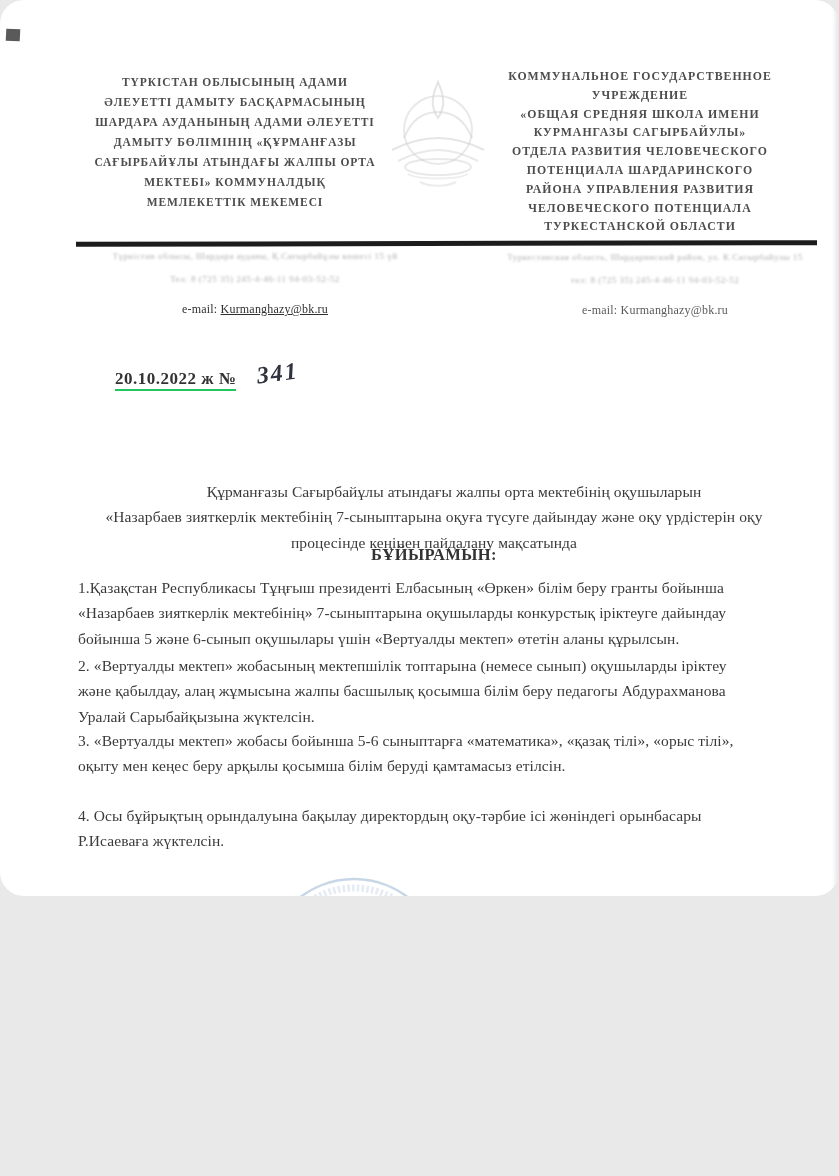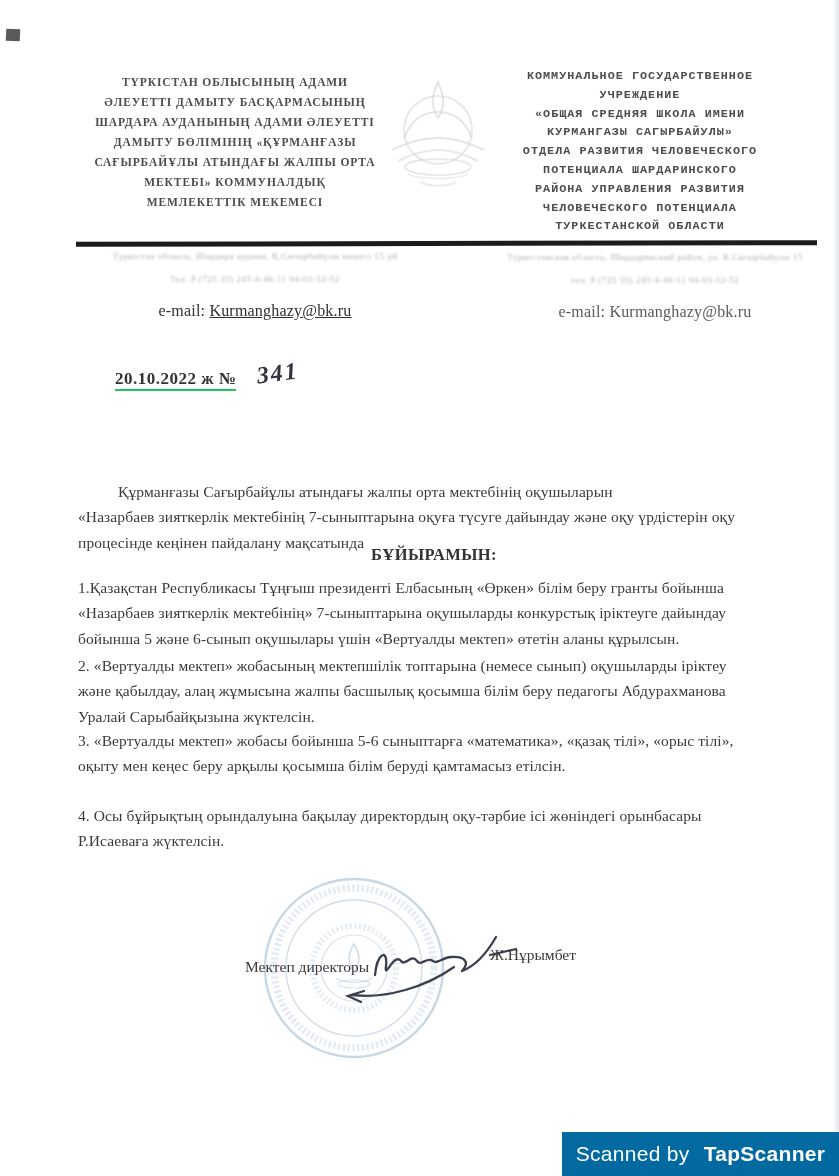--- a/index.html
+++ b/index.html
@@ -1,64 +1,64 @@
 <!DOCTYPE html>
 <html><head>
 <meta charset="utf-8">
 <style>
   html,body { margin:0; padding:0; background:#e9e9e9; }
   .page {
-    position:relative; width:839px; height:1176px; margin:0 auto;
+    position:relative; width:839px; height:896px; margin:0 auto;
     background:#ffffff; overflow:hidden;
-    font-family:"Liberation Serif","DejaVu Serif",serif; color:#333;
+    font-family:"Liberation Serif","DejaVu Serif",serif; color:#333;border-radius:24px;
   }
   
   .corner-mark { position:absolute; left:6px; top:29px; width:14px; height:12px;
     background:#3d3d3d; opacity:.85; transform:rotate(3deg); }
   .edge-right { position:absolute; right:0; top:0; width:7px; height:100%;
     background:linear-gradient(to left, rgba(150,165,180,.28), rgba(150,165,180,0)); }
 
   
   .org-left, .org-right {
     position:absolute; text-align:center; font-weight:bold; color:#4d4d4d;
     text-transform:uppercase;
   }
   .org-left  { left:68px;  top:72px; width:334px; font-size:11.5px; letter-spacing:.9px;  line-height:20px; }
-  .org-right { left:462px; top:67px; width:356px; font-size:11.8px; letter-spacing:1px; line-height:18.8px;font-family:Liberation Mono, monospace; }
+  .org-right { left:462px; top:67px; width:356px; font-size:11.8px; letter-spacing:1px; line-height:18.8px; }
   .org-line { white-space:nowrap; }
 
   .emblem { position:absolute; left:382px; top:66px; width:112px; height:138px; filter:blur(.6px); }
 
   .rule { position:absolute; left:76px; top:241px; width:741px; height:4.5px;
     background:#1c1c1c; transform:rotate(-.12deg); }
 
   
   .contact { position:absolute; text-align:center; }
   .contact-left  { left:95px;  top:251px; width:320px; }
   .contact-right { left:505px; top:252px; width:300px; }
   .contact .faint {
     font-size:9px; color:#6e6e6e; opacity:.55; filter:blur(1.1px);
     letter-spacing:.5px; white-space:nowrap; margin-bottom:13px;
   }
-  .contact .email-row { font-size:16px; color:#303030; margin-top:18px; letter-spacing:.2px; }
+  .contact .email-row { font-size:12px; color:#303030; margin-top:18px; letter-spacing:.2px; }
   .contact-left .email-val { text-decoration:underline; }
   .contact-right .email-row { opacity:.8; }
 
   
   .date-line { position:absolute; left:115px; top:363px; font-size:17px; }
   .date-bold { font-weight:bold; border-bottom:2px solid #22c55e; padding-bottom:1px; letter-spacing:.5px; }
   .hand-number { display:inline-block; margin-left:16px; font-size:24px; font-style:italic;
     font-weight:bold; color:#30333f; transform:rotate(-7deg) translateY(-3px);
     letter-spacing:2px; }
 
   .subject { position:absolute; left:104px; top:399px; font-size:16px; font-weight:bold;
     line-height:27px; color:#383838; }
 
   .bodytext { font-size:15.5px; line-height:25.3px; color:#3a3a3a; letter-spacing:.1px; }
-  .intro { position:absolute; left:78px; top:479px; width:712px; }
+  .intro { position:absolute; left:78px; top:479px; width:712px;text-align:center; }
   .intro .line:first-child { text-indent:40px; }
   .order-word { position:absolute; left:78px; top:545px; width:712px; text-align:center;
     font-weight:bold; font-size:16.5px; color:#333; letter-spacing:.4px; }
 
   .point { position:absolute; left:78px; width:716px; }
   .point-1 { top:575px; }
   .point-2 { top:653px; }
   .point-3 { top:728px; }
   .point-4 { top:803px; }
 

